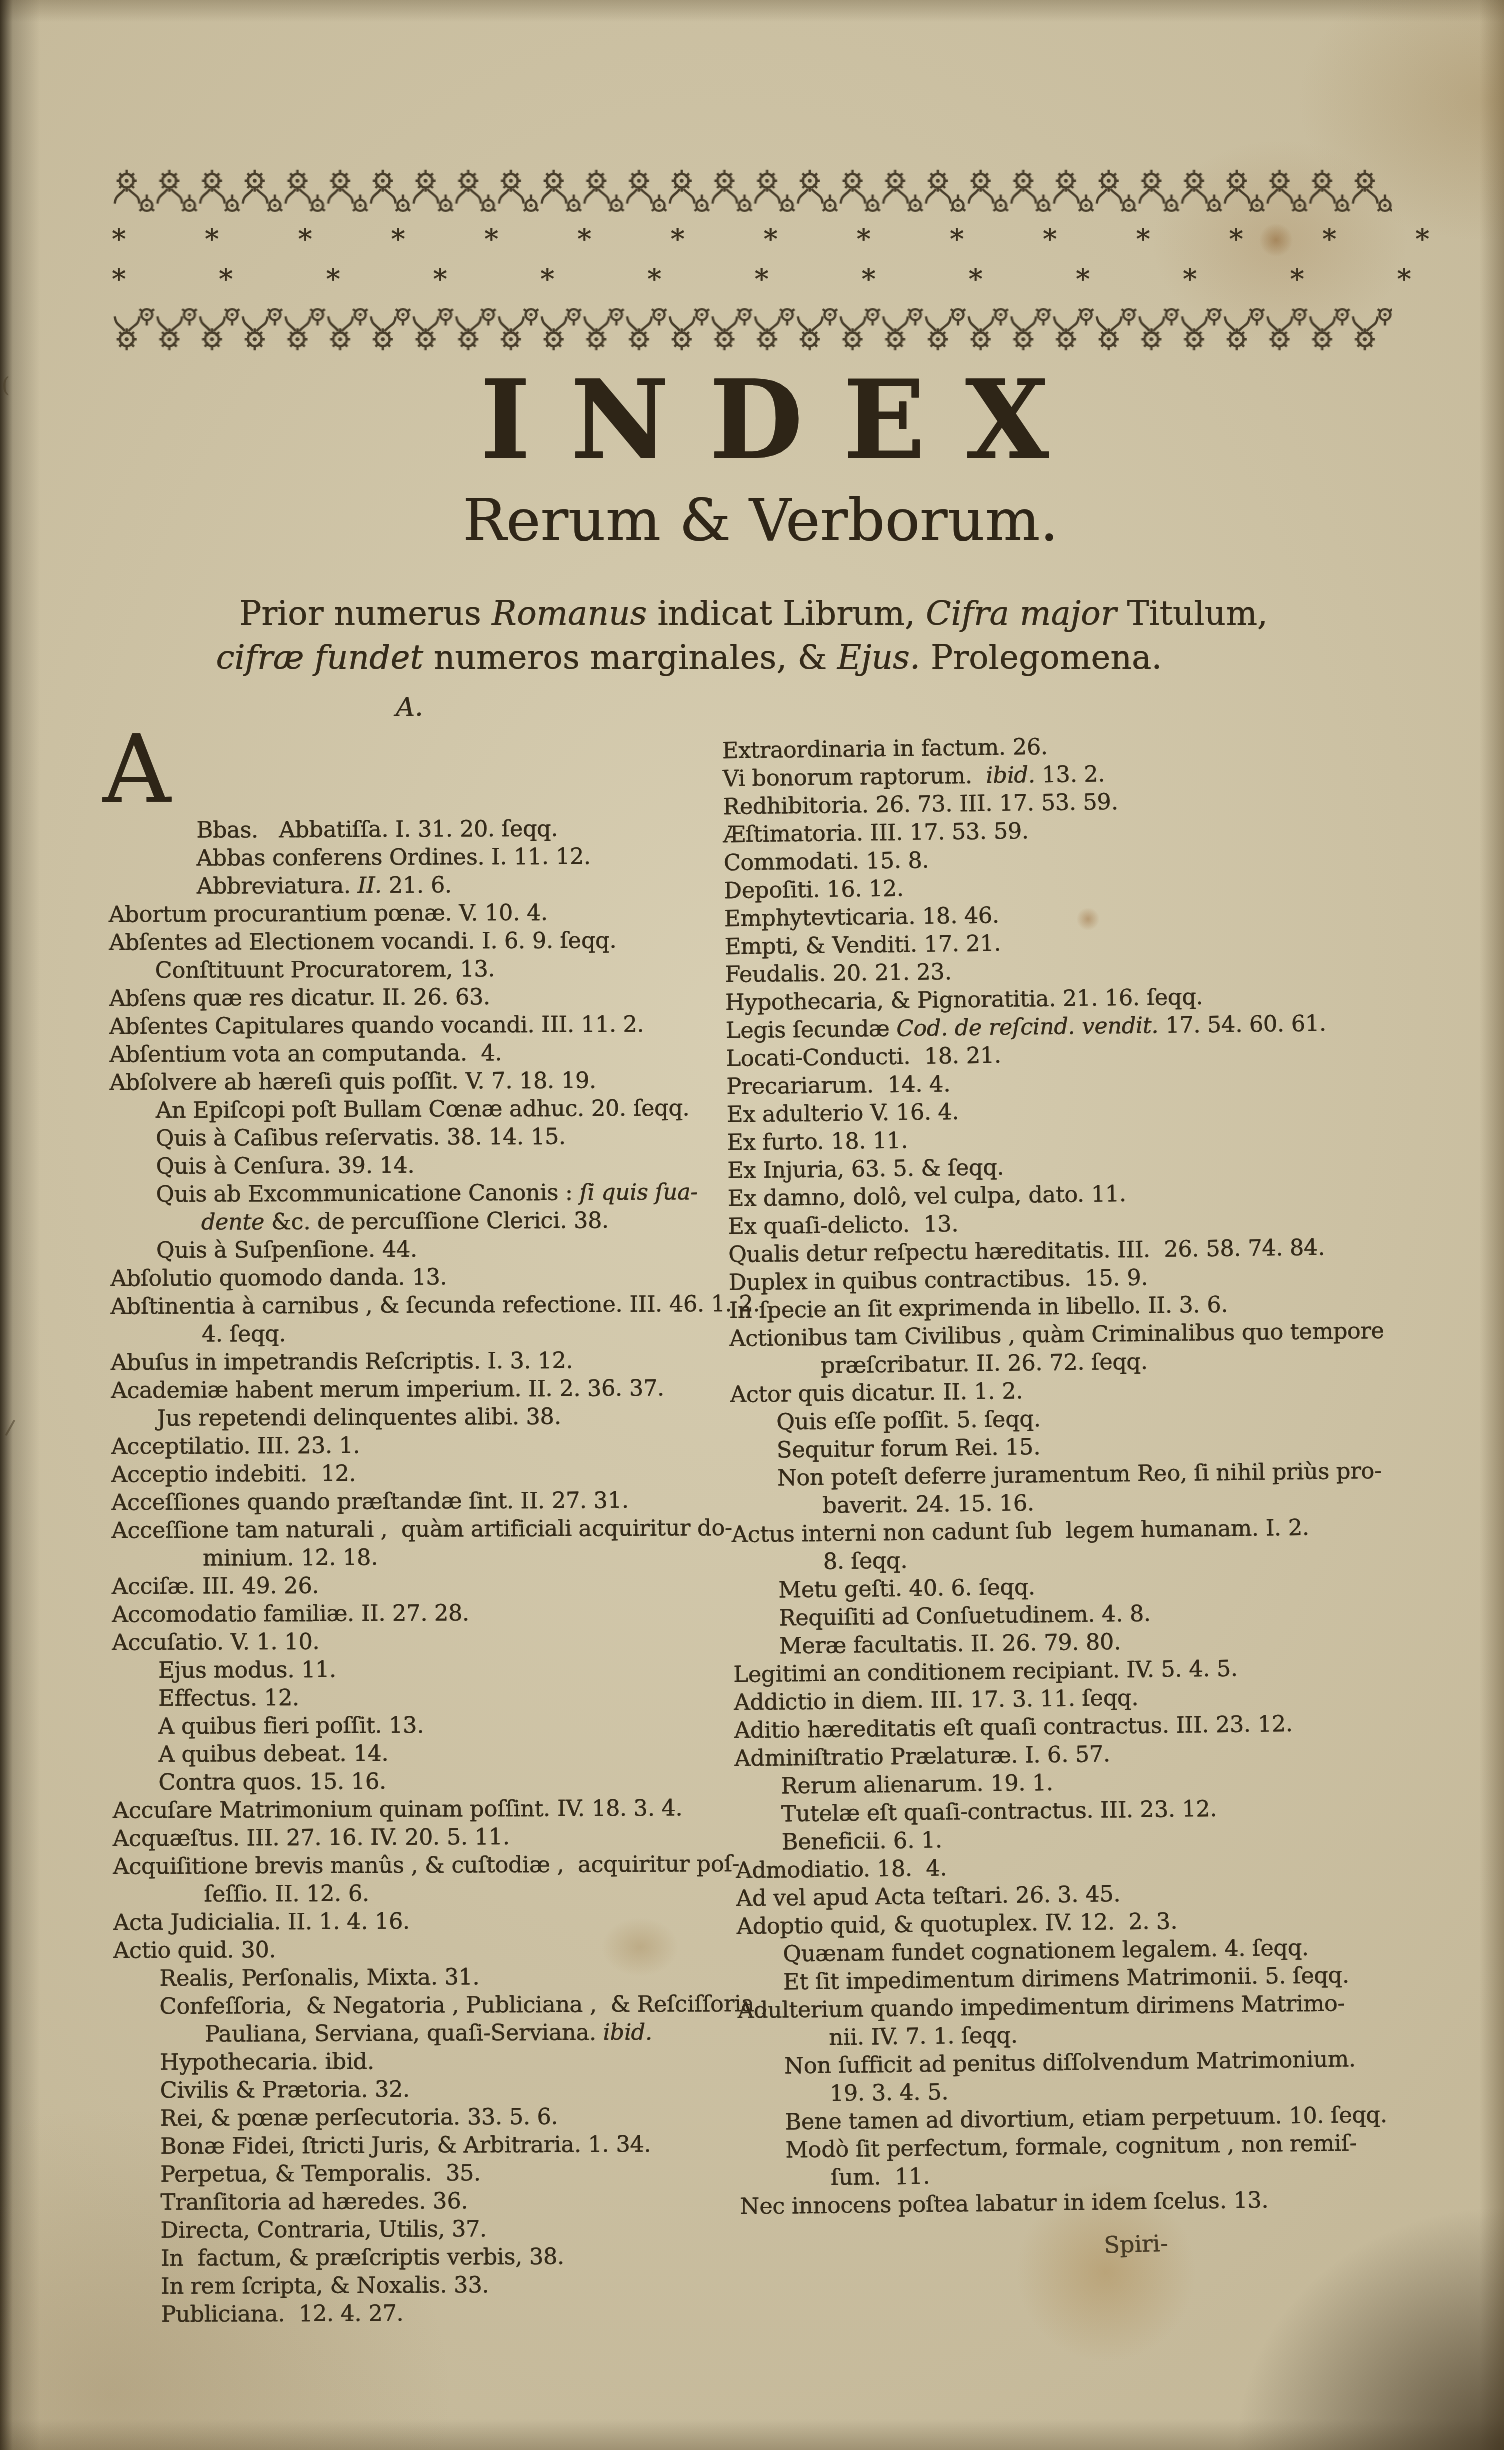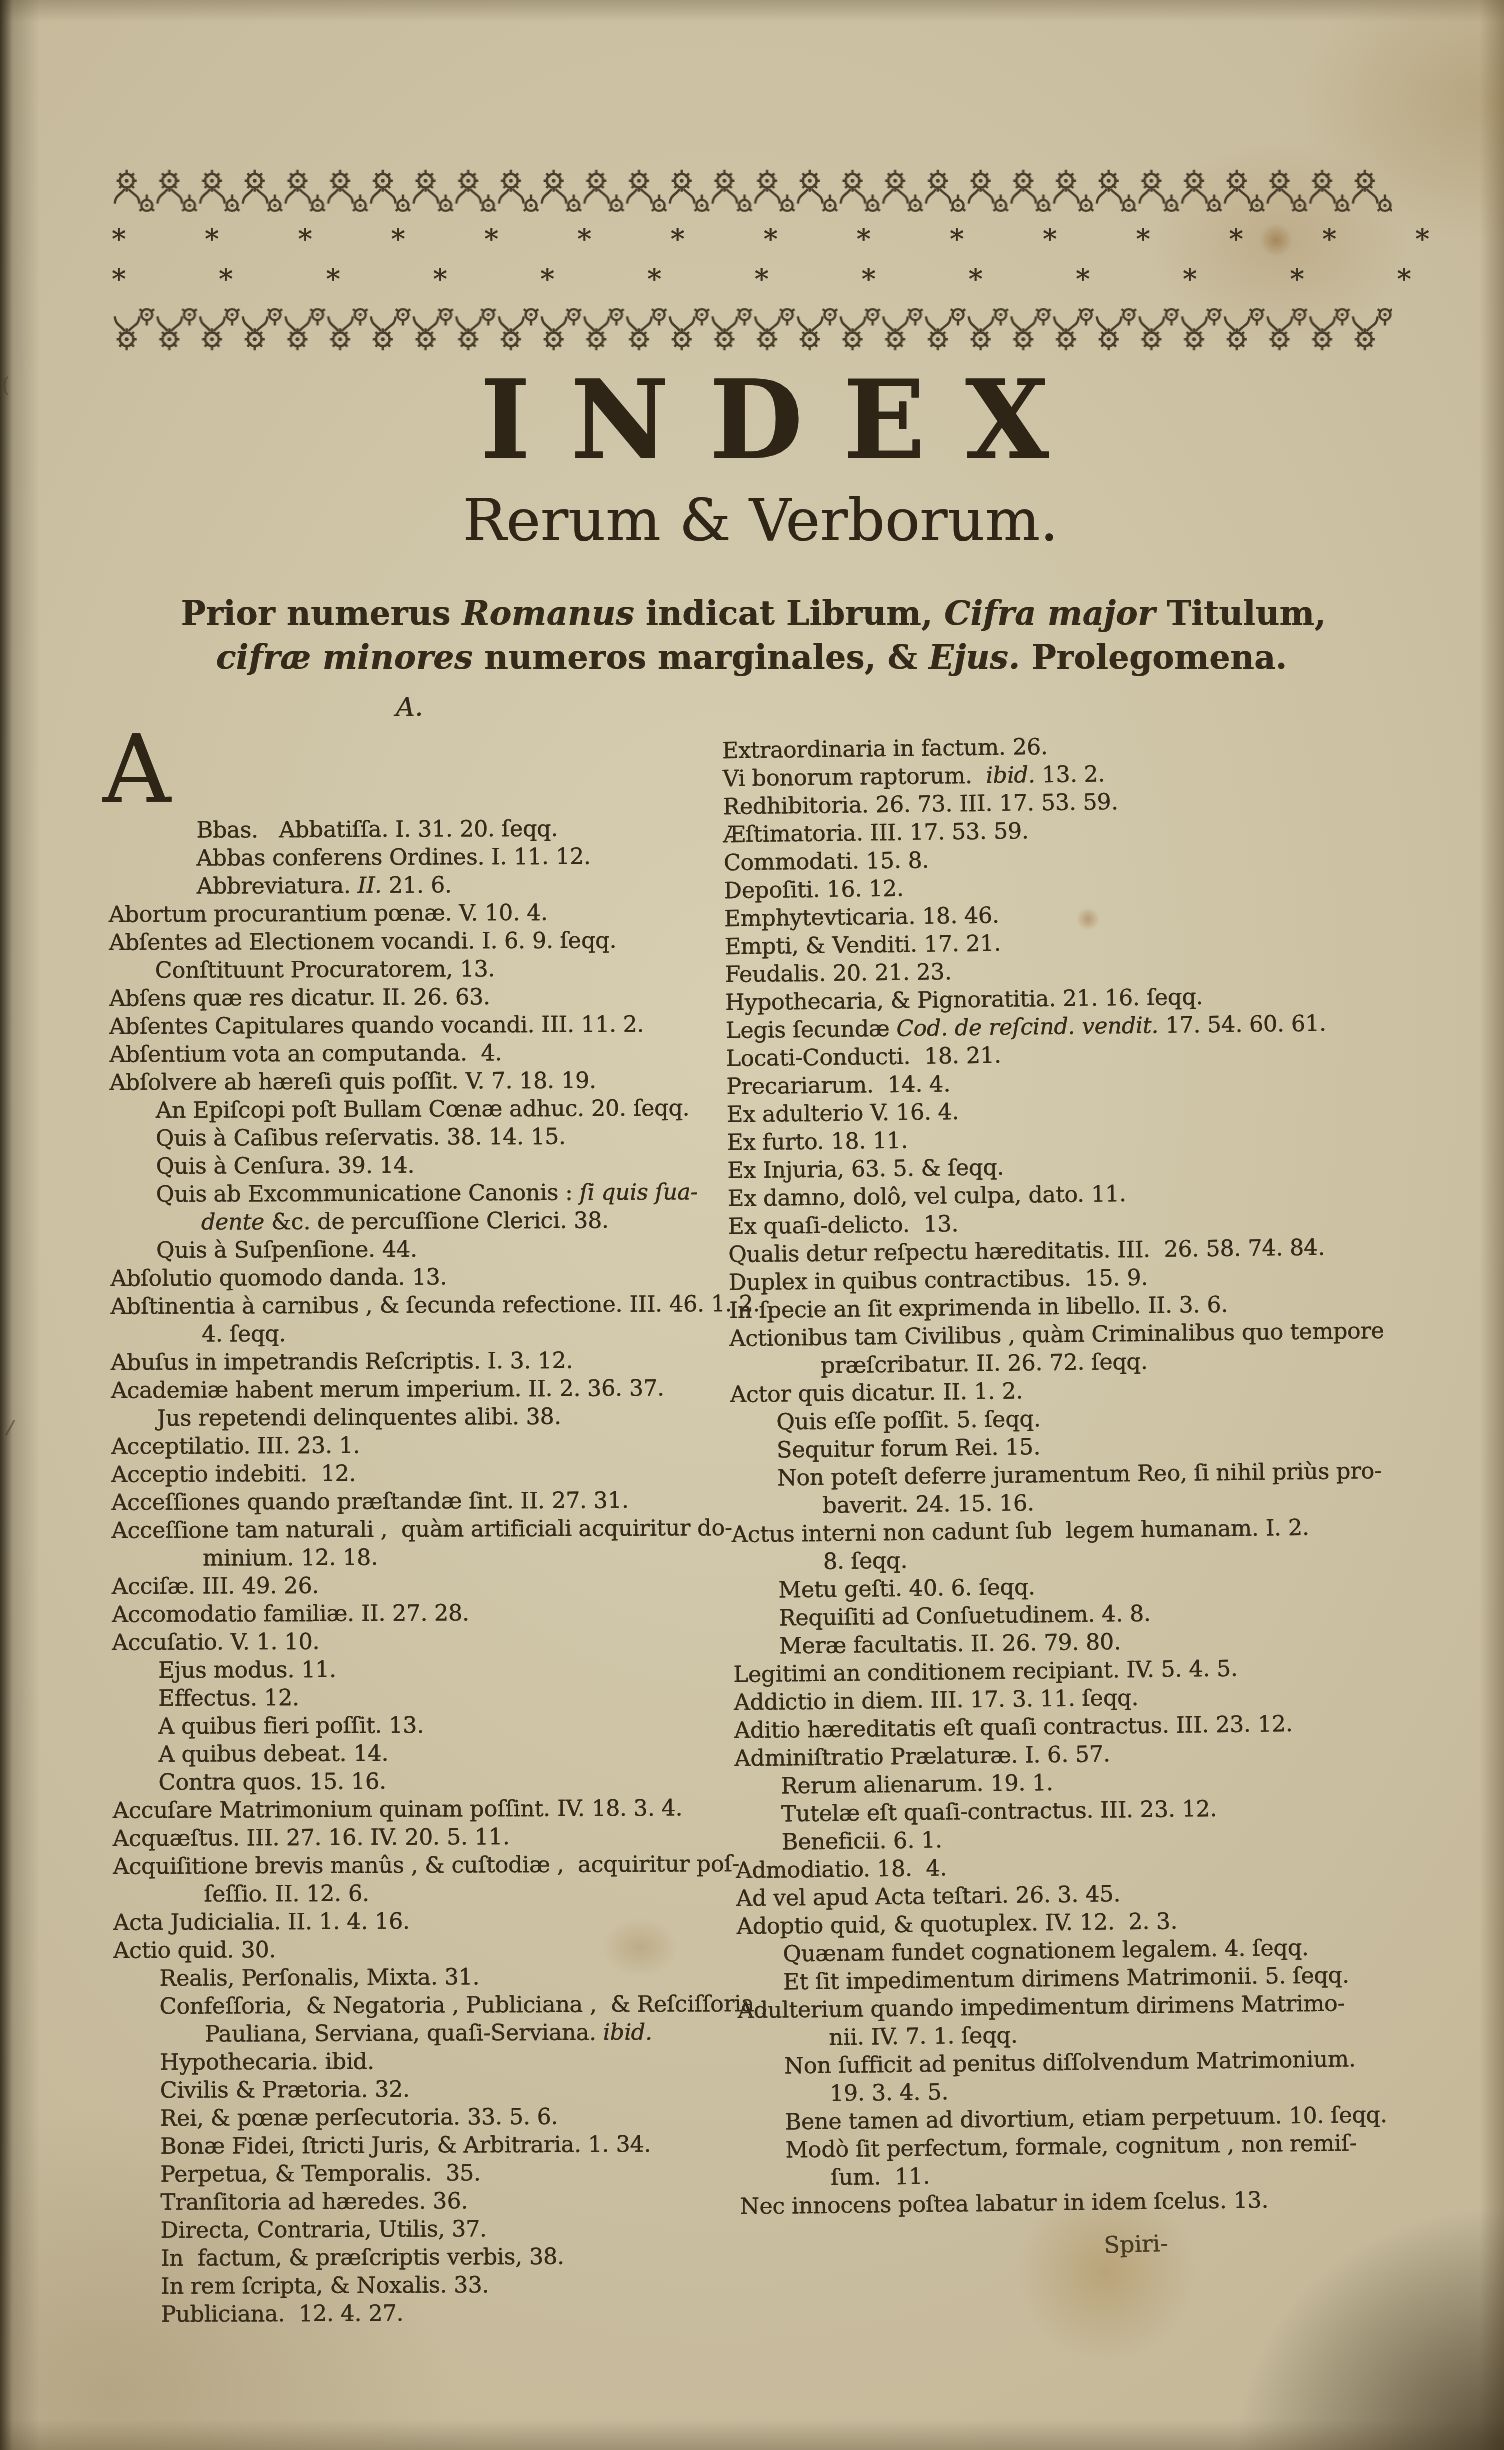--- a/index.html
+++ b/index.html
@@ -36,21 +36,21 @@
   .ast-row.r2{margin-top:12.8px;margin-bottom:7.3px;word-spacing:38px;}
   .page-title{
     position:absolute;top:353px;left:0;width:100%;margin:12px;
     text-align:center;font-size:108px;line-height:110px;font-weight:bold;
     letter-spacing:40px;text-indent:40px;color:#2e2517;
   }
   .page-subtitle{
     position:absolute;top:488px;left:8px;width:100%;margin:0;
     text-align:center;font-size:58px;line-height:64px;font-weight:normal;color:#2f2618;
   }
-  .intro{position:absolute;left:108px;width:1291px;margin:0;font-size:33px;line-height:40px;font-weight:bold;}
+  .intro{position:absolute;left:108px;width:1291px;margin:0;font-size:33px;line-height:40px;}
   .intro.l1{top:594px;text-align:center;}
   .intro.l2{top:638px;text-align:left;padding-left:108px;}
   .section-letter{
     position:absolute;top:691px;left:108px;width:603px;text-align:center;
     font-size:26.5px;font-style:italic;
   }
   .columns{position:absolute;top:732px;left:108px;display:flex;align-items:flex-start;}
   .col{white-space:pre;}
   .col.left{position:relative;width:607px;line-height:28px;transform:rotate(-0.25deg);transform-origin:0 0;}
   .col.right{width:678px;margin-left:7.3px;line-height:28px;transform:rotate(-0.7deg);transform-origin:50% 0;}
@@ -112,21 +112,21 @@
         </pattern>
       </defs>
       <rect x="0" y="0" width="1400" height="58" fill="url(#fp2)"></rect>
     </svg>
   </div>
 
   <h1 class="page-title">INDEX</h1>
   <h2 class="page-subtitle">Rerum &amp; Verborum.</h2>
 
   <p class="intro l1">Prior numerus <i>Romanus</i> indicat Librum, <i>Cifra major</i> Titulum,</p>
-  <p class="intro l2"><i>cifræ minores</i> numeros marginales, &amp; <i>Ejus.</i> Prolegomena.</p>
+  <p class="intro l2"><i>cifræ fundet</i> numeros marginales, &amp; <i>Ejus.</i> Prolegomena.</p>
 
   <div class="section-letter">A.</div>
 
   <div class="columns">
     <div class="col left">
       <span class="dropcap">A</span>
     <div class="line ind-dc">Bbas.   Abbatiſſa. I. 31. 20. ſeqq.</div><div class="line ind-dc">Abbas conferens Ordines. I. 11. 12.</div><div class="line ind-dc">Abbreviatura. <i>II.</i> 21. 6.</div><div class="line ind-0">Abortum procurantium pœnæ. V. 10. 4.</div><div class="line ind-0">Abſentes ad Electionem vocandi. I. 6. 9. ſeqq.</div><div class="line ind-1">Conſtituunt Procuratorem, 13.</div><div class="line ind-0">Abſens quæ res dicatur. II. 26. 63.</div><div class="line ind-0">Abſentes Capitulares quando vocandi. III. 11. 2.</div><div class="line ind-0">Abſentium vota an computanda.  4.</div><div class="line ind-0">Abſolvere ab hæreſi quis poſſit. V. 7. 18. 19.</div><div class="line ind-1">An Epiſcopi poſt Bullam Cœnæ adhuc. 20. ſeqq.</div><div class="line ind-1">Quis à Caſibus reſervatis. 38. 14. 15.</div><div class="line ind-1">Quis à Cenſura. 39. 14.</div><div class="line ind-1">Quis ab Excommunicatione Canonis : <i>ſi quis ſua-</i></div><div class="line ind-2"><i>dente</i> &amp;c. de percuſſione Clerici. 38.</div><div class="line ind-1">Quis à Suſpenſione. 44.</div><div class="line ind-0">Abſolutio quomodo danda. 13.</div><div class="line ind-0">Abſtinentia à carnibus , &amp; ſecunda refectione. III. 46. 1. 2.</div><div class="line ind-2">4. ſeqq.</div><div class="line ind-0">Abuſus in impetrandis Reſcriptis. I. 3. 12.</div><div class="line ind-0">Academiæ habent merum imperium. II. 2. 36. 37.</div><div class="line ind-1">Jus repetendi delinquentes alibi. 38.</div><div class="line ind-0">Acceptilatio. III. 23. 1.</div><div class="line ind-0">Acceptio indebiti.  12.</div><div class="line ind-0">Acceſſiones quando præſtandæ ſint. II. 27. 31.</div><div class="line ind-0">Acceſſione tam naturali ,  quàm artificiali acquiritur do-</div><div class="line ind-2">minium. 12. 18.</div><div class="line ind-0">Acciſæ. III. 49. 26.</div><div class="line ind-0">Accomodatio familiæ. II. 27. 28.</div><div class="line ind-0">Accuſatio. V. 1. 10.</div><div class="line ind-1">Ejus modus. 11.</div><div class="line ind-1">Effectus. 12.</div><div class="line ind-1">A quibus fieri poſſit. 13.</div><div class="line ind-1">A quibus debeat. 14.</div><div class="line ind-1">Contra quos. 15. 16.</div><div class="line ind-0">Accuſare Matrimonium quinam poſſint. IV. 18. 3. 4.</div><div class="line ind-0">Acquæſtus. III. 27. 16. IV. 20. 5. 11.</div><div class="line ind-0">Acquiſitione brevis manûs , &amp; cuſtodiæ ,  acquiritur poſ-</div><div class="line ind-2">ſeſſio. II. 12. 6.</div><div class="line ind-0">Acta Judicialia. II. 1. 4. 16.</div><div class="line ind-0">Actio quid. 30.</div><div class="line ind-1">Realis, Perſonalis, Mixta. 31.</div><div class="line ind-1">Confeſſoria,  &amp; Negatoria , Publiciana ,  &amp; Reſciſſoria ,</div><div class="line ind-2">Pauliana, Serviana, quaſi-Serviana. <i>ibid.</i></div><div class="line ind-1">Hypothecaria. ibid.</div><div class="line ind-1">Civilis &amp; Prætoria. 32.</div><div class="line ind-1">Rei, &amp; pœnæ perſecutoria. 33. 5. 6.</div><div class="line ind-1">Bonæ Fidei, ſtricti Juris, &amp; Arbitraria. 1. 34.</div><div class="line ind-1">Perpetua, &amp; Temporalis.  35.</div><div class="line ind-1">Tranſitoria ad hæredes. 36.</div><div class="line ind-1">Directa, Contraria, Utilis, 37.</div><div class="line ind-1">In  factum, &amp; præſcriptis verbis, 38.</div><div class="line ind-1">In rem ſcripta, &amp; Noxalis. 33.</div><div class="line ind-1">Publiciana.  12. 4. 27.</div></div>
     <div class="col right"><div class="line ind-0">Extraordinaria in factum. 26.</div><div class="line ind-0">Vi bonorum raptorum.  <i>ibid.</i> 13. 2.</div><div class="line ind-0">Redhibitoria. 26. 73. III. 17. 53. 59.</div><div class="line ind-0">Æſtimatoria. III. 17. 53. 59.</div><div class="line ind-0">Commodati. 15. 8.</div><div class="line ind-0">Depoſiti. 16. 12.</div><div class="line ind-0">Emphytevticaria. 18. 46.</div><div class="line ind-0">Empti, &amp; Venditi. 17. 21.</div><div class="line ind-0">Feudalis. 20. 21. 23.</div><div class="line ind-0">Hypothecaria, &amp; Pignoratitia. 21. 16. ſeqq.</div><div class="line ind-0">Legis ſecundæ <i>Cod. de reſcind. vendit.</i> 17. 54. 60. 61.</div><div class="line ind-0">Locati-Conducti.  18. 21.</div><div class="line ind-0">Precariarum.  14. 4.</div><div class="line ind-0">Ex adulterio V. 16. 4.</div><div class="line ind-0">Ex furto. 18. 11.</div><div class="line ind-0">Ex Injuria, 63. 5. &amp; ſeqq.</div><div class="line ind-0">Ex damno, dolô, vel culpa, dato. 11.</div><div class="line ind-0">Ex quaſi-delicto.  13.</div><div class="line ind-0">Qualis detur reſpectu hæreditatis. III.  26. 58. 74. 84.</div><div class="line ind-0">Duplex in quibus contractibus.  15. 9.</div><div class="line ind-0">In ſpecie an ſit exprimenda in libello. II. 3. 6.</div><div class="line ind-0">Actionibus tam Civilibus , quàm Criminalibus quo tempore</div><div class="line ind-2">præſcribatur. II. 26. 72. ſeqq.</div><div class="line ind-0">Actor quis dicatur. II. 1. 2.</div><div class="line ind-1">Quis eſſe poſſit. 5. ſeqq.</div><div class="line ind-1">Sequitur forum Rei. 15.</div><div class="line ind-1">Non poteſt deferre juramentum Reo, ſi nihil priùs pro-</div><div class="line ind-2">baverit. 24. 15. 16.</div><div class="line ind-0">Actus interni non cadunt ſub  legem humanam. I. 2.</div><div class="line ind-2">8. ſeqq.</div><div class="line ind-1">Metu geſti. 40. 6. ſeqq.</div><div class="line ind-1">Requiſiti ad Conſuetudinem. 4. 8.</div><div class="line ind-1">Meræ facultatis. II. 26. 79. 80.</div><div class="line ind-0">Legitimi an conditionem recipiant. IV. 5. 4. 5.</div><div class="line ind-0">Addictio in diem. III. 17. 3. 11. ſeqq.</div><div class="line ind-0">Aditio hæreditatis eſt quaſi contractus. III. 23. 12.</div><div class="line ind-0">Adminiſtratio Prælaturæ. I. 6. 57.</div><div class="line ind-1">Rerum alienarum. 19. 1.</div><div class="line ind-1">Tutelæ eſt quaſi-contractus. III. 23. 12.</div><div class="line ind-1">Beneficii. 6. 1.</div><div class="line ind-0">Admodiatio. 18.  4.</div><div class="line ind-0">Ad vel apud Acta teſtari. 26. 3. 45.</div><div class="line ind-0">Adoptio quid, &amp; quotuplex. IV. 12.  2. 3.</div><div class="line ind-1">Quænam fundet cognationem legalem. 4. ſeqq.</div><div class="line ind-1">Et ſit impedimentum dirimens Matrimonii. 5. ſeqq.</div><div class="line ind-0">Adulterium quando impedimentum dirimens Matrimo-</div><div class="line ind-2">nii. IV. 7. 1. ſeqq.</div><div class="line ind-1">Non ſufficit ad penitus diſſolvendum Matrimonium.</div><div class="line ind-2">19. 3. 4. 5.</div><div class="line ind-1">Bene tamen ad divortium, etiam perpetuum. 10. ſeqq.</div><div class="line ind-1">Modò ſit perfectum, formale, cognitum , non remiſ-</div><div class="line ind-2">ſum.  11.</div><div class="line ind-0">Nec innocens poſtea labatur in idem ſcelus. 13.</div></div>
   </div>
 

